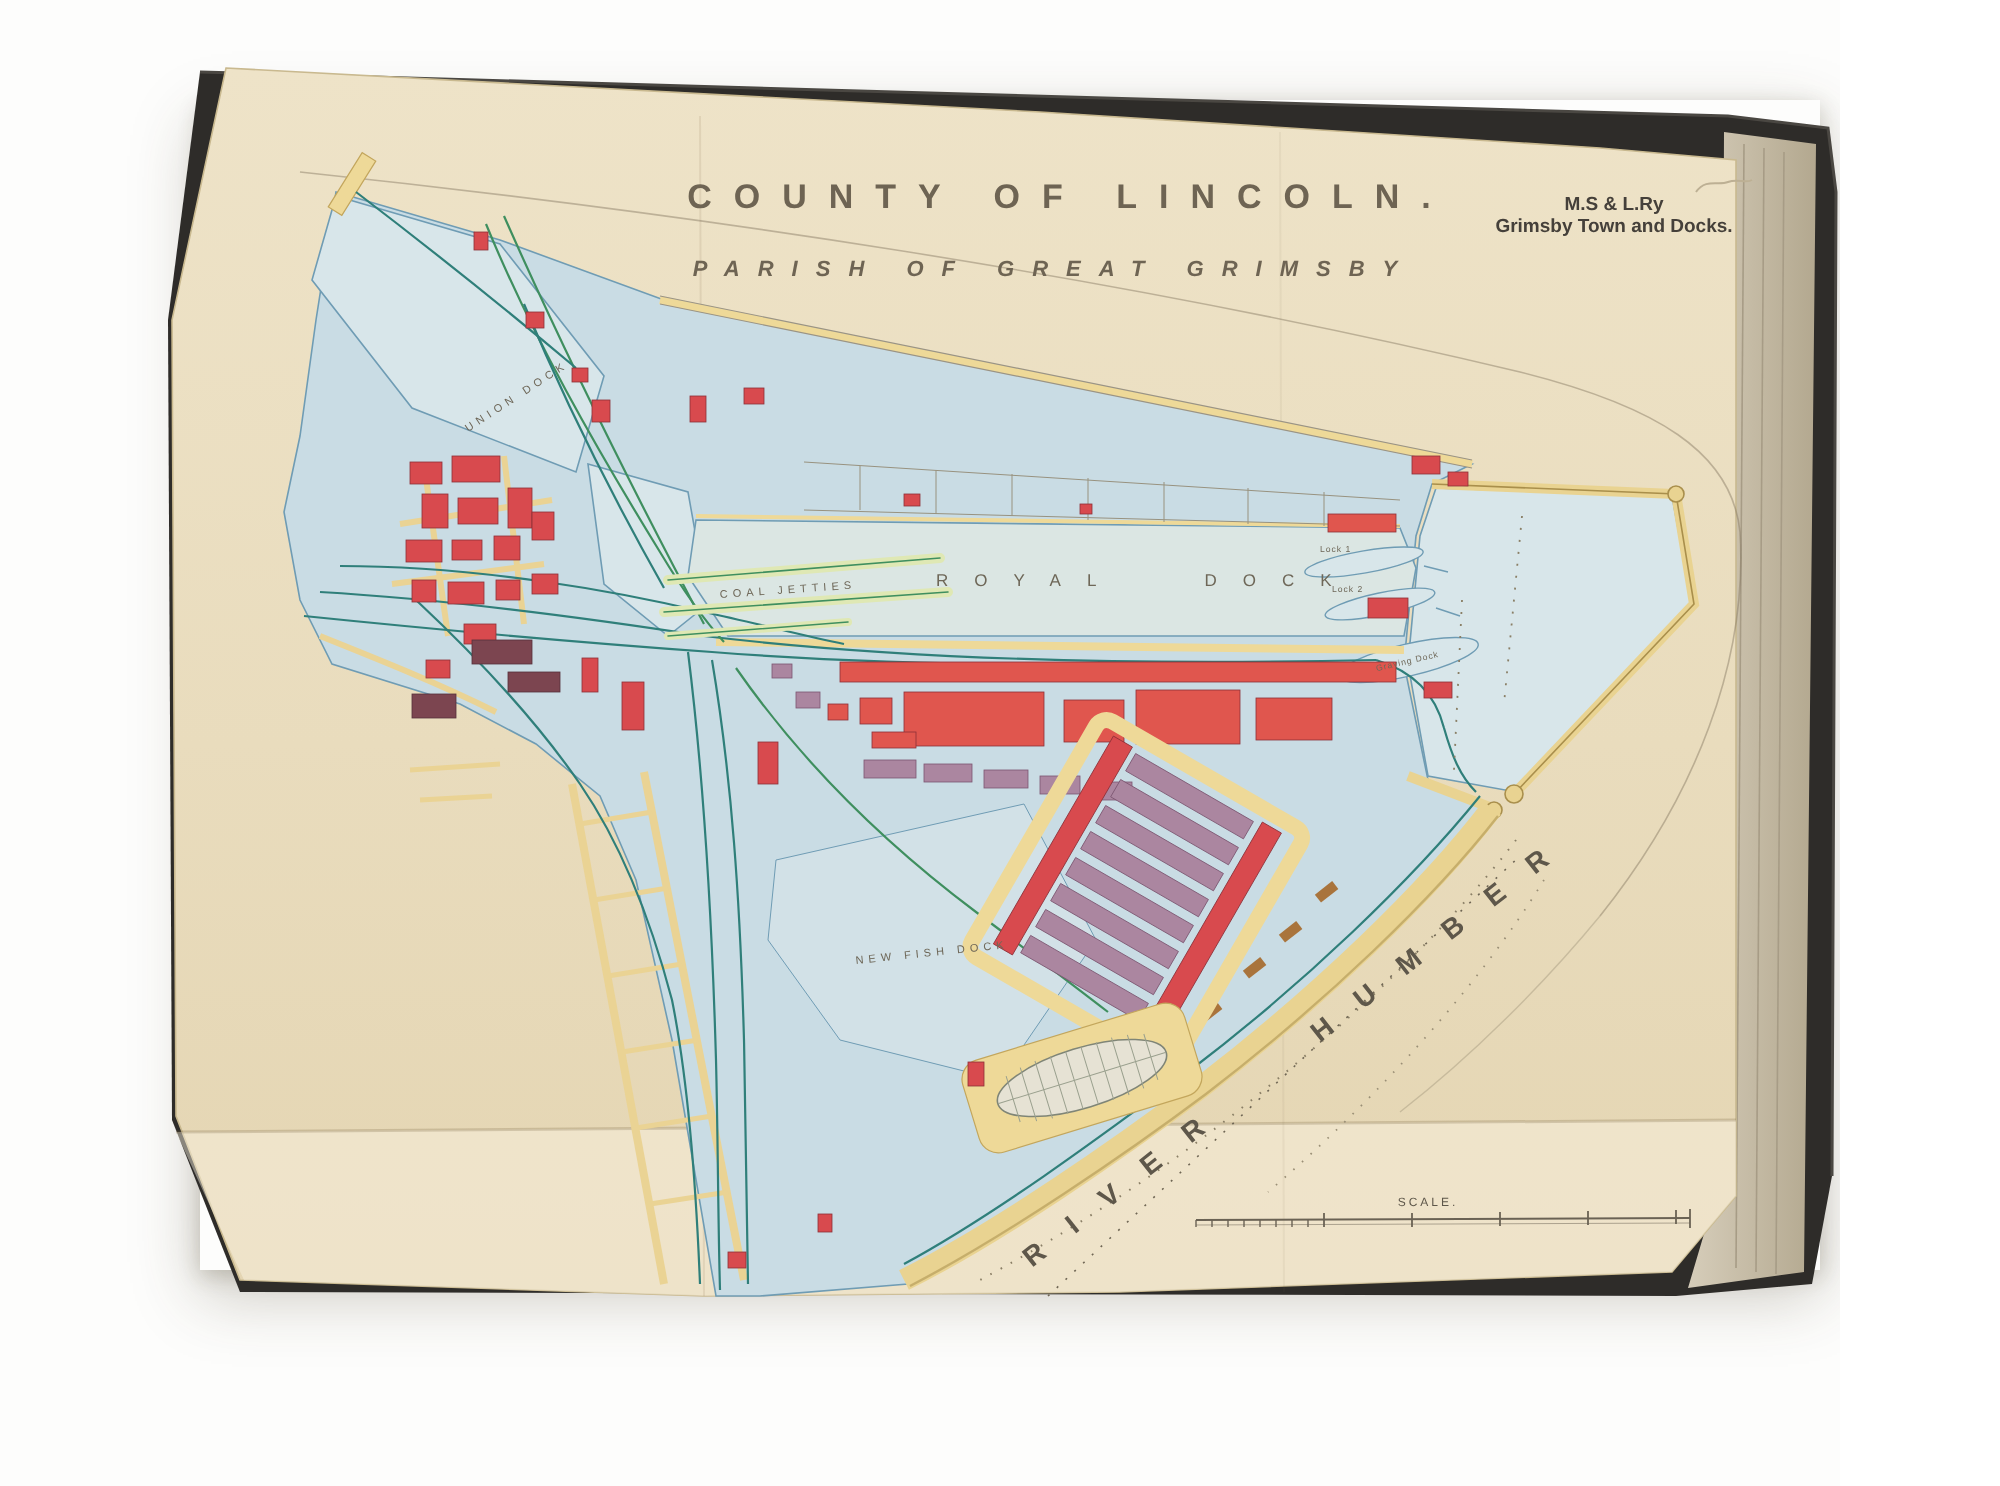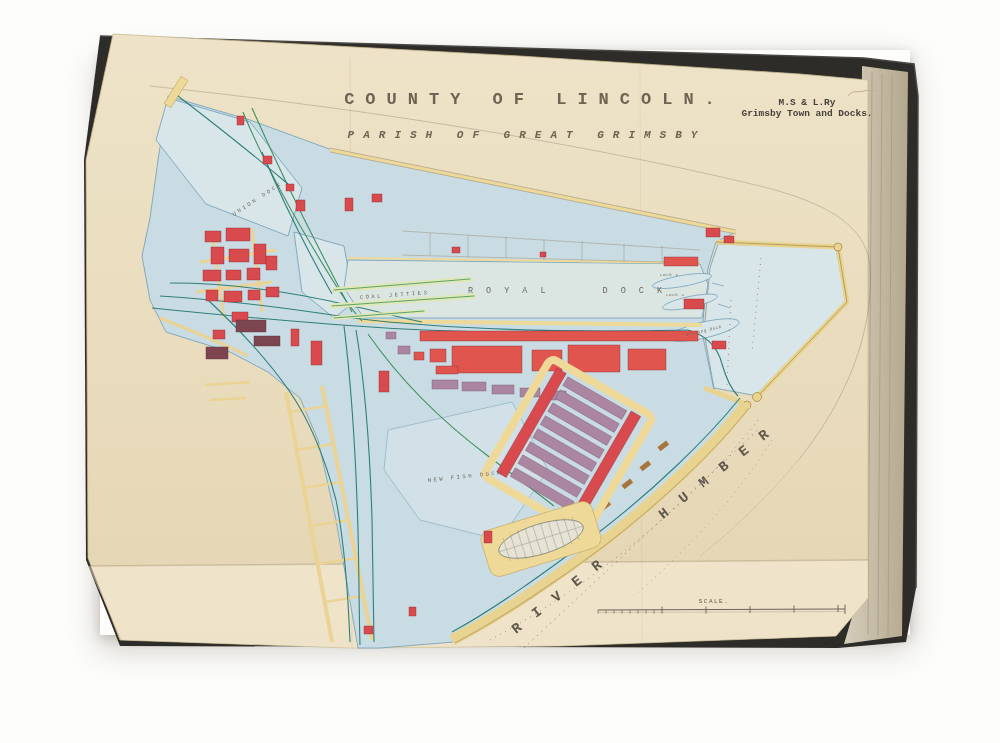--- a/index.html
+++ b/index.html
@@ -1,17 +1,17 @@
 <!DOCTYPE html>
 <html><head>
 <meta charset="utf-8">
 <style>
   html,body{margin:0;padding:0;background:#ffffff;}
-  .stage{position:relative;width:1000px;height:743px;background:#fdfdfc;overflow:hidden;
-         font-family:Liberation Mono, monospace;}
+  .stage{position:relative;width:920px;height:743px;background:#fdfdfc;overflow:hidden;
+         font-family:Liberation Sans, sans-serif;}
   .book-shadow{position:absolute;left:100px;top:50px;width:810px;height:585px;
                box-shadow:0 12px 32px rgba(70,58,34,.28), 0 3px 10px rgba(70,58,34,.22);}
   svg{position:absolute;left:0;top:0;display:block;}
   text{fill:#6e6758;}
   .t-title{font-size:17px;font-weight:bold;letter-spacing:11px;fill:#6e6453;}
   .t-sub{font-size:11px;font-style:italic;font-weight:bold;letter-spacing:9px;fill:#6e6453;}
   .t-corner{font-size:9.5px;font-weight:bold;fill:#45403a;}
   .t-dock{font-size:8.5px;letter-spacing:13px;word-spacing:26px;fill:#6e6758;}
   .t-small{font-size:5.5px;letter-spacing:2.5px;fill:#6e6758;}
   .t-tiny{font-size:4.3px;letter-spacing:.5px;fill:#6e6758;}

